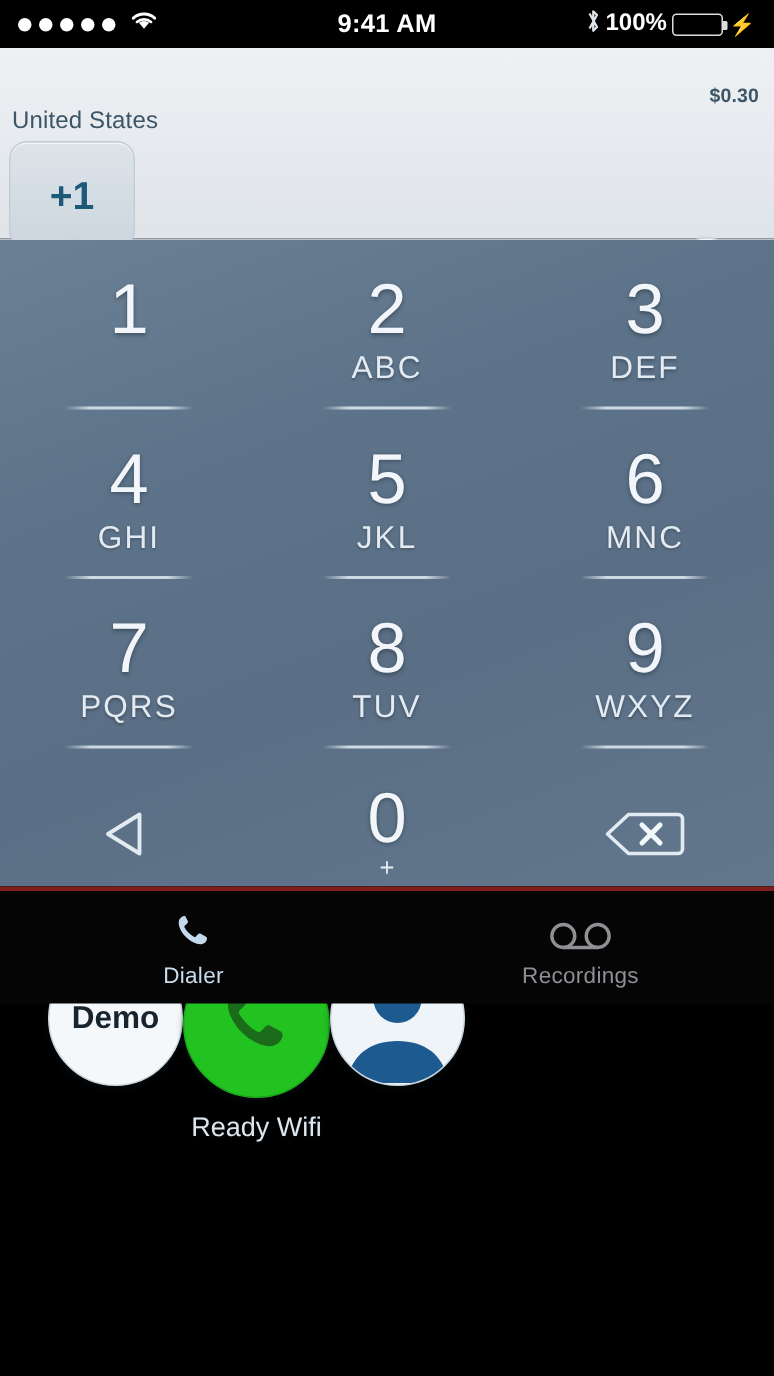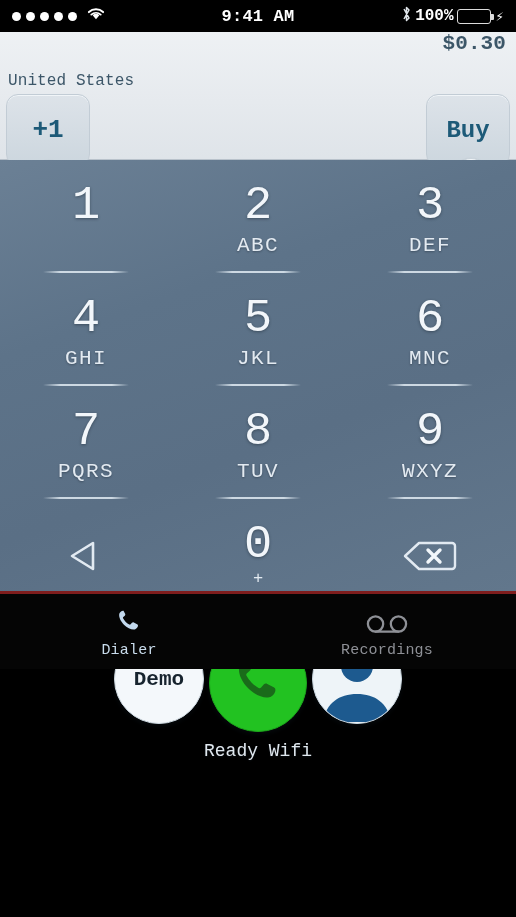--- a/index.html
+++ b/index.html
@@ -1,21 +1,21 @@
 <!DOCTYPE html>
 <html><head>
 <meta charset="utf-8">
 <style>
   * { margin:0; padding:0; box-sizing:border-box; }
   html, body {
     width:516px; height:917px;
     font-family:"Liberation Sans", sans-serif;
     background:#000; overflow:hidden;
   }
-  .phone { position:relative; width:516px; height:669px; background:#000;font-family:Liberation Mono, monospace; }
+  .phone { position:relative; width:516px; height:669px; background:#000; }
 
   
   .statusbar {
     height:32px; background:#000; color:#fff;
     display:flex; align-items:center; padding:0 12px;
     position:relative;
   }
   .sb-left { display:flex; align-items:center; gap:5px; }
   .dot { width:9px; height:9px; border-radius:50%; background:#fff; display:block; }
   .wifi { margin-left:4px; display:block; }
@@ -43,22 +43,22 @@
   .header {
     height:128px; position:relative;
     background:linear-gradient(180deg,#eef1f4 0%,#e6eaee 55%,#dfe4e9 100%);
     border-bottom:1px solid #b9c2cb;
   }
   .hdr-label {
     position:absolute; top:8px; left:8px;
     font-size:16px; color:#3c5668; letter-spacing:.1px;margin-top:32px;
   }
   .hdr-balance {
-    position:absolute; top:0; right:10px;
-    font-size:21px; color:#3c5668; font-weight:bold; letter-spacing:.1px;
+    position:absolute; top:24px; right:10px;
+    font-size:13px; color:#3c5668; font-weight:bold; letter-spacing:.1px;
   }
   .pillbtn {
     position:absolute; top:62px;
     width:84px; height:72px; border-radius:12px;
     background:linear-gradient(180deg,#dde3e9 0%,#ccd6de 100%);
     border:1px solid #c2ccd5;
     display:flex; align-items:center; justify-content:center;
     color:#1d5a78; font-size:26px; font-weight:bold;
     box-shadow:inset 0 1px 0 #f1f5f8;
   }
@@ -97,22 +97,22 @@
   .kline {
     position:absolute; bottom:14px; left:50%; transform:translateX(-50%);
     width:86px; height:2px;
     background:linear-gradient(90deg,rgba(225,235,243,0) 0%,rgba(225,235,243,.85) 20%,rgba(225,235,243,.85) 80%,rgba(225,235,243,0) 100%);
     border-radius:1px;
   }
   .kicon { margin-top:12px; }
 
   
   .actions {
-    display:flex; align-items:flex-start; justify-content:center;
-    margin-top:8px; padding:0 46px;
+    display:flex; align-items:flex-start; justify-content:flex-start;
+    margin-top:8px; padding:0 32px;
   }
   .act { position:relative; display:flex; flex-direction:column; align-items:center; }
   .circle {
     border-radius:50%; display:flex; align-items:center; justify-content:center;
     box-shadow:0 2px 5px rgba(15,25,35,.35);
   }
   .c-demo {
     width:90px; height:90px; background:#f4f8fb; border:1px solid #cdd8e0;
     color:#17242e; font-size:21px; font-weight:bold;
   }
@@ -183,23 +183,20 @@
       <span>+1</span>
     </div>
     <div class="badge b-left">
       <span>
         <svg width="20" height="14" viewBox="0 0 20 14">
           <path d="M4 4.5 L10 10 L16 4.5" stroke="#2a6c8c" stroke-width="2.4" fill="none" stroke-linecap="round" stroke-linejoin="round"></path>
         </svg>
       </span>
     </div>
 
-    <div class="pillbtn right">
-      <span>Buy</span>
-    </div>
     <div class="badge b-right">
       <span>
         <svg width="22" height="20" viewBox="0 0 22 20">
           <path d="M2 3 H5 L7.6 12.4 H16.4 L18.4 5.6 H6.2" stroke="#2a6c8c" stroke-width="1.8" fill="none" stroke-linecap="round" stroke-linejoin="round"></path>
           <circle cx="9" cy="16.2" r="1.7" fill="#2a6c8c"></circle>
           <circle cx="15.4" cy="16.2" r="1.7" fill="#2a6c8c"></circle>
         </svg>
       </span>
     </div>
   </div>

